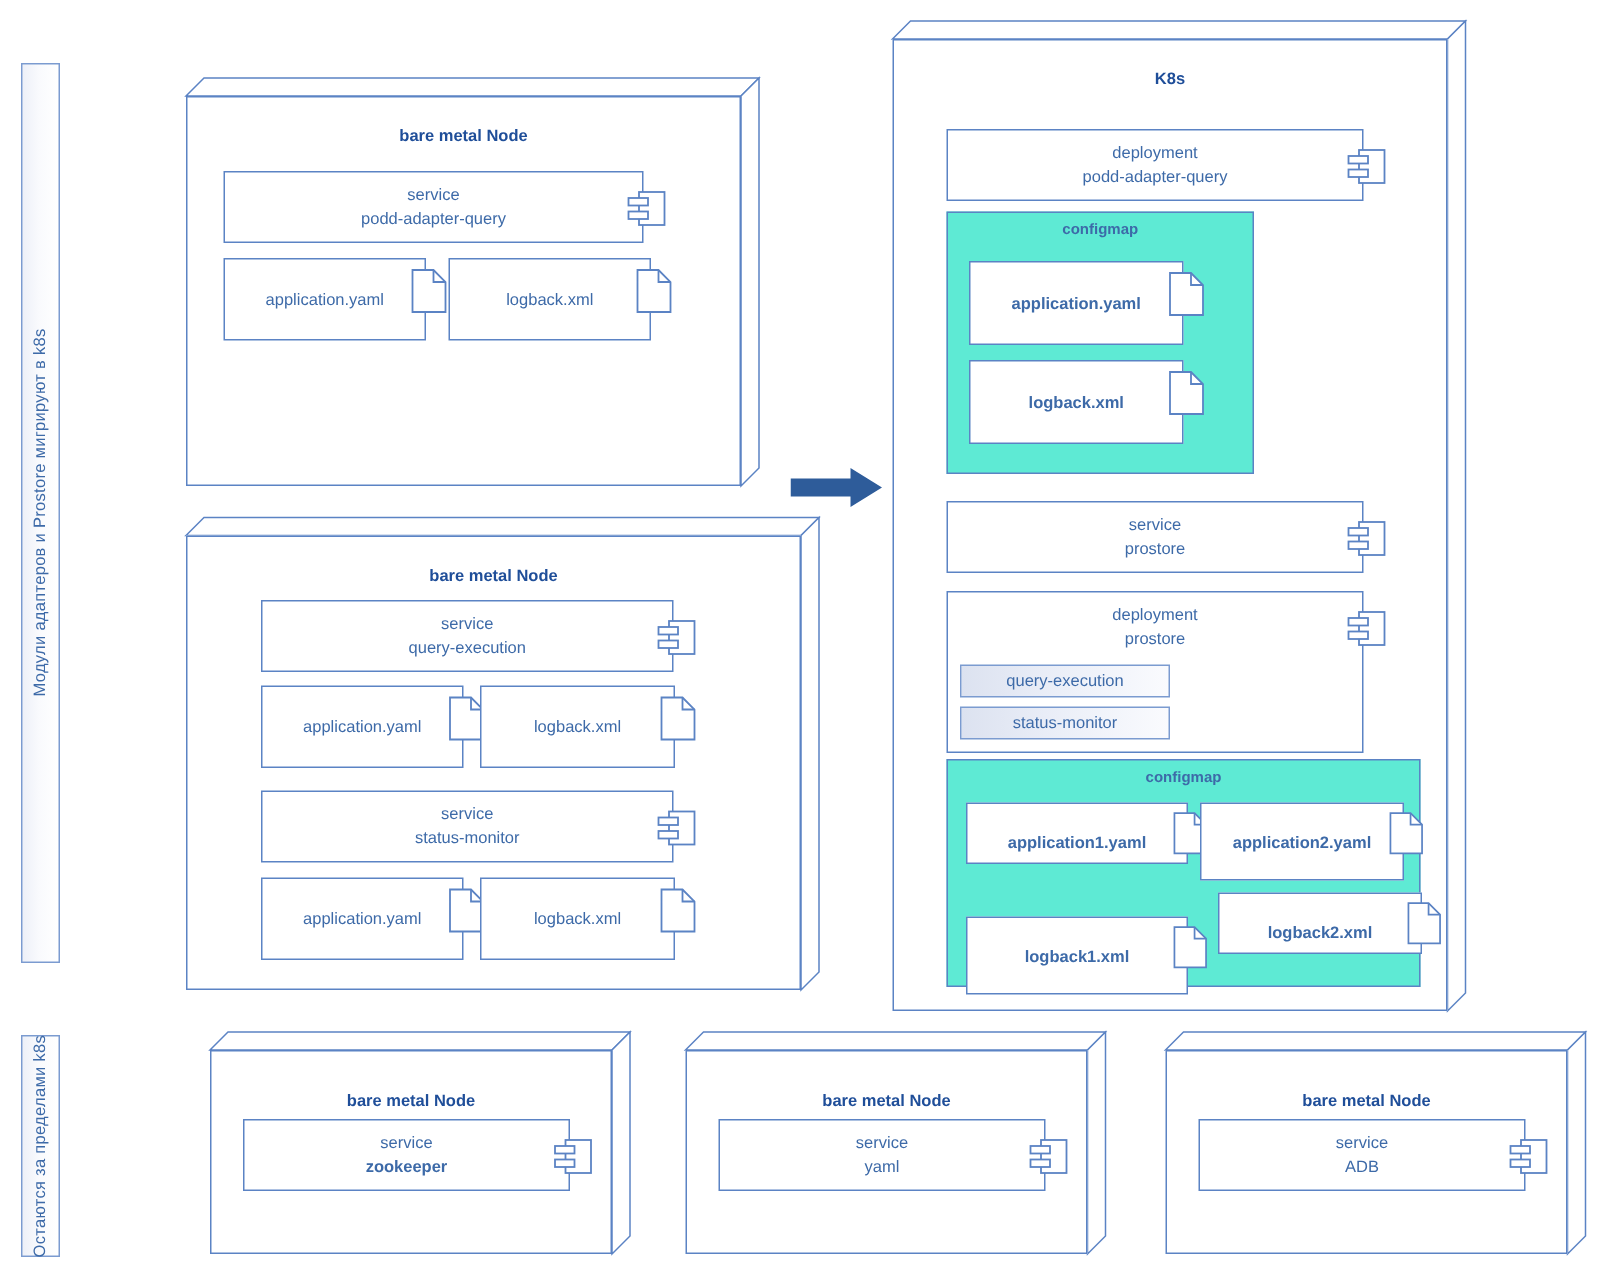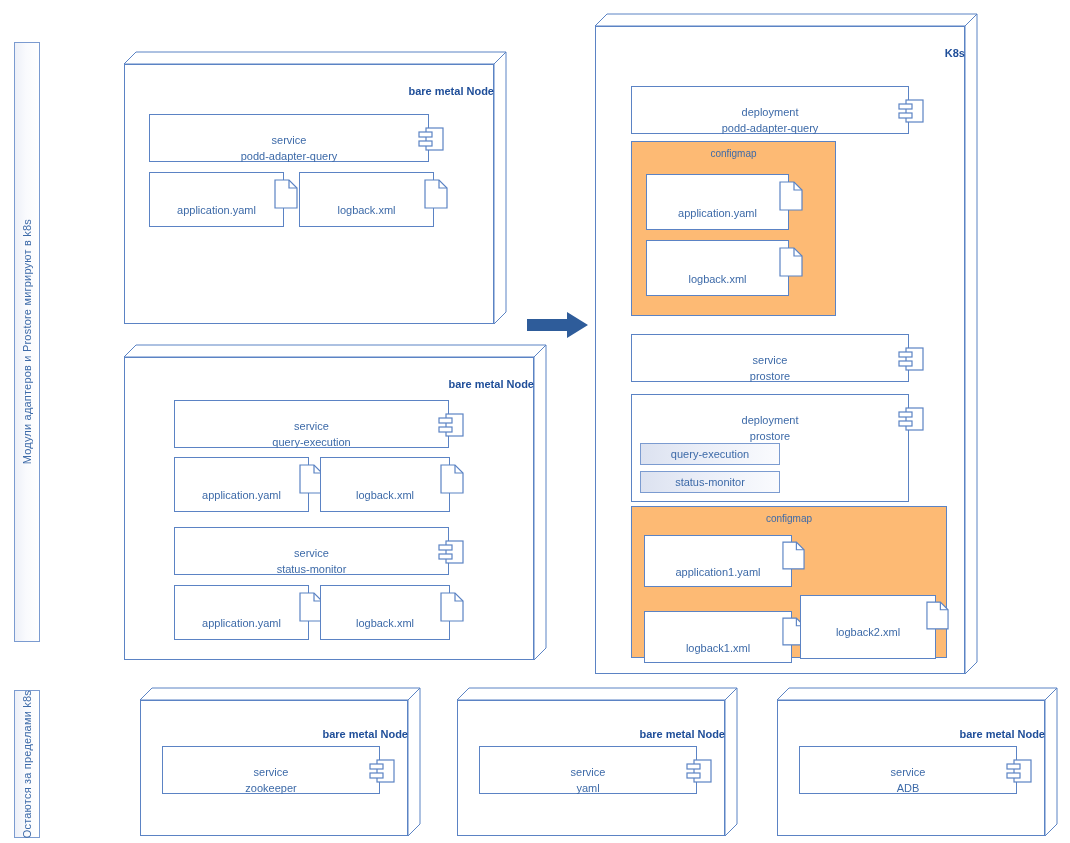--- a/index.html
+++ b/index.html
@@ -39,47 +39,47 @@
   .node3d .face {
     position: absolute;
     left: 0; top: 12px; right: 12px; bottom: 0;
     border: 1px solid #5B83C4;
     background: #ffffff;
   }
   .node3d svg { position: absolute; left: 0; top: 0; overflow: visible; }
   .node3d .node-title {
     position: absolute;
     left: 0; right: 12px;
-    text-align: right;
+    text-align: center;
     font-weight: bold;
     color: #1F4E99;
     font-size: 11px;
   }
 
   
   .pbox {
     position: absolute;
     border: 1px solid #5B83C4;
     background: #ffffff;
   }
   .pbox .ptxt {
     position: absolute;
     left: 0; right: 0;
     text-align: center;
     color: #3D6AA8;
     font-size: 11px;
     line-height: 15px;
-    margin-top: 10px;
   }
 
   
   .gbox {
     position: absolute;
     border: 1px solid #5B83C4;
-    background: #fdba74;
+    background: #5eead4;
+    font-weight: bold;
   }
   .gbox > .gtitle {
     position: absolute;
     left: 0; right: 0; top: 6px;
     text-align: center;
     color: #3D6AA8;
     font-size: 10px;
   }
 
   
@@ -295,60 +295,69 @@
           <rect x="1" y="5" width="13" height="5" fill="#fff" stroke="#5B83C4" stroke-width="1.2"></rect>
           <rect x="1" y="14" width="13" height="5" fill="#fff" stroke="#5B83C4" stroke-width="1.2"></rect>
         </svg>
       </div>
       <div class="chip" style="left:8px; top:48px; width:140px; height:22px;">query-execution</div>
       <div class="chip" style="left:8px; top:76px; width:140px; height:22px;">status-monitor</div>
     </div>
 
     <div class="gbox" style="left:36px; top:492px; width:316px; height:152px;">
       <div class="gtitle">configmap</div>
-      <div class="pbox" style="left:12px; top:28px; width:148px; height:52px;">
+      <div class="pbox" style="left:12px; top:28px; width:148px; height:41px;">
         <div class="ptxt" style="top:19px;">application1.yaml</div>
+        <div class="icon" style="right:9px; top:5px;">
+          <svg width="23" height="29" viewBox="0 0 24 30">
+            <path d="M1 1 H15 L23 9 V29 H1 Z" fill="#fff" stroke="#5B83C4" stroke-width="1.2"></path>
+            <path d="M15 1 V9 H23" fill="none" stroke="#5B83C4" stroke-width="1.2"></path>
+          </svg>
+        </div>
+      </div>
+      <div class="pbox" style="left:168px; top:28px; width:136px; height:52px;">
+        <div class="ptxt" style="top:19px;">application2.yaml</div>
         <div class="icon" style="right:9px; top:5px;">
           <svg width="23" height="29" viewBox="0 0 24 30">
             <path d="M1 1 H15 L23 9 V29 H1 Z" fill="#fff" stroke="#5B83C4" stroke-width="1.2"></path>
             <path d="M15 1 V9 H23" fill="none" stroke="#5B83C4" stroke-width="1.2"></path>
           </svg>
         </div>
       </div>
       <div class="pbox" style="left:12px; top:104px; width:148px; height:52px;">
         <div class="ptxt" style="top:19px;">logback1.xml</div>
         <div class="icon" style="right:9px; top:5px;">
           <svg width="23" height="29" viewBox="0 0 24 30">
             <path d="M1 1 H15 L23 9 V29 H1 Z" fill="#fff" stroke="#5B83C4" stroke-width="1.2"></path>
             <path d="M15 1 V9 H23" fill="none" stroke="#5B83C4" stroke-width="1.2"></path>
           </svg>
         </div>
       </div>
-      <div class="pbox" style="left:168px; top:88px; width:136px; height:64px;">
+      <div class="pbox" style="left:180px; top:88px; width:136px; height:41px;">
         <div class="ptxt" style="top:19px;">logback2.xml</div>
         <div class="icon" style="right:9px; top:5px;">
           <svg width="23" height="29" viewBox="0 0 24 30">
             <path d="M1 1 H15 L23 9 V29 H1 Z" fill="#fff" stroke="#5B83C4" stroke-width="1.2"></path>
             <path d="M15 1 V9 H23" fill="none" stroke="#5B83C4" stroke-width="1.2"></path>
           </svg>
         </div>
       </div>
     </div>
   </div>
 
   <div class="node3d" style="left:140px; top:688px; width:280px; height:148px;">
     <svg width="280" height="148">
       <polygon points="0,12 12,0 280,0 268,12" fill="#ffffff" stroke="#5B83C4" stroke-width="1"></polygon>
       <polygon points="268,12 280,0 280,136 268,148" fill="#ffffff" stroke="#5B83C4" stroke-width="1"></polygon>
     </svg>
     <div class="face"></div>
     <div class="node-title" style="top:40px;">bare metal Node</div>
     <div class="pbox" style="left:22px; top:58px; width:218px; height:48px;">
       <div class="ptxt" style="top:8px;">service</div>
-      <div class="ptxt" style="top:24px;">zookeeper</div>
+      <div class="ptxt" style="top:24px;font-weight:bold;">zookeeper</div>
       <div class="icon" style="right:10px; top:12px;">
         <svg width="26" height="24" viewBox="0 0 26 24">
           <rect x="8" y="1" width="17" height="22" fill="#fff" stroke="#5B83C4" stroke-width="1.2"></rect>
           <rect x="1" y="5" width="13" height="5" fill="#fff" stroke="#5B83C4" stroke-width="1.2"></rect>
           <rect x="1" y="14" width="13" height="5" fill="#fff" stroke="#5B83C4" stroke-width="1.2"></rect>
         </svg>
       </div>
     </div>
   </div>
 

